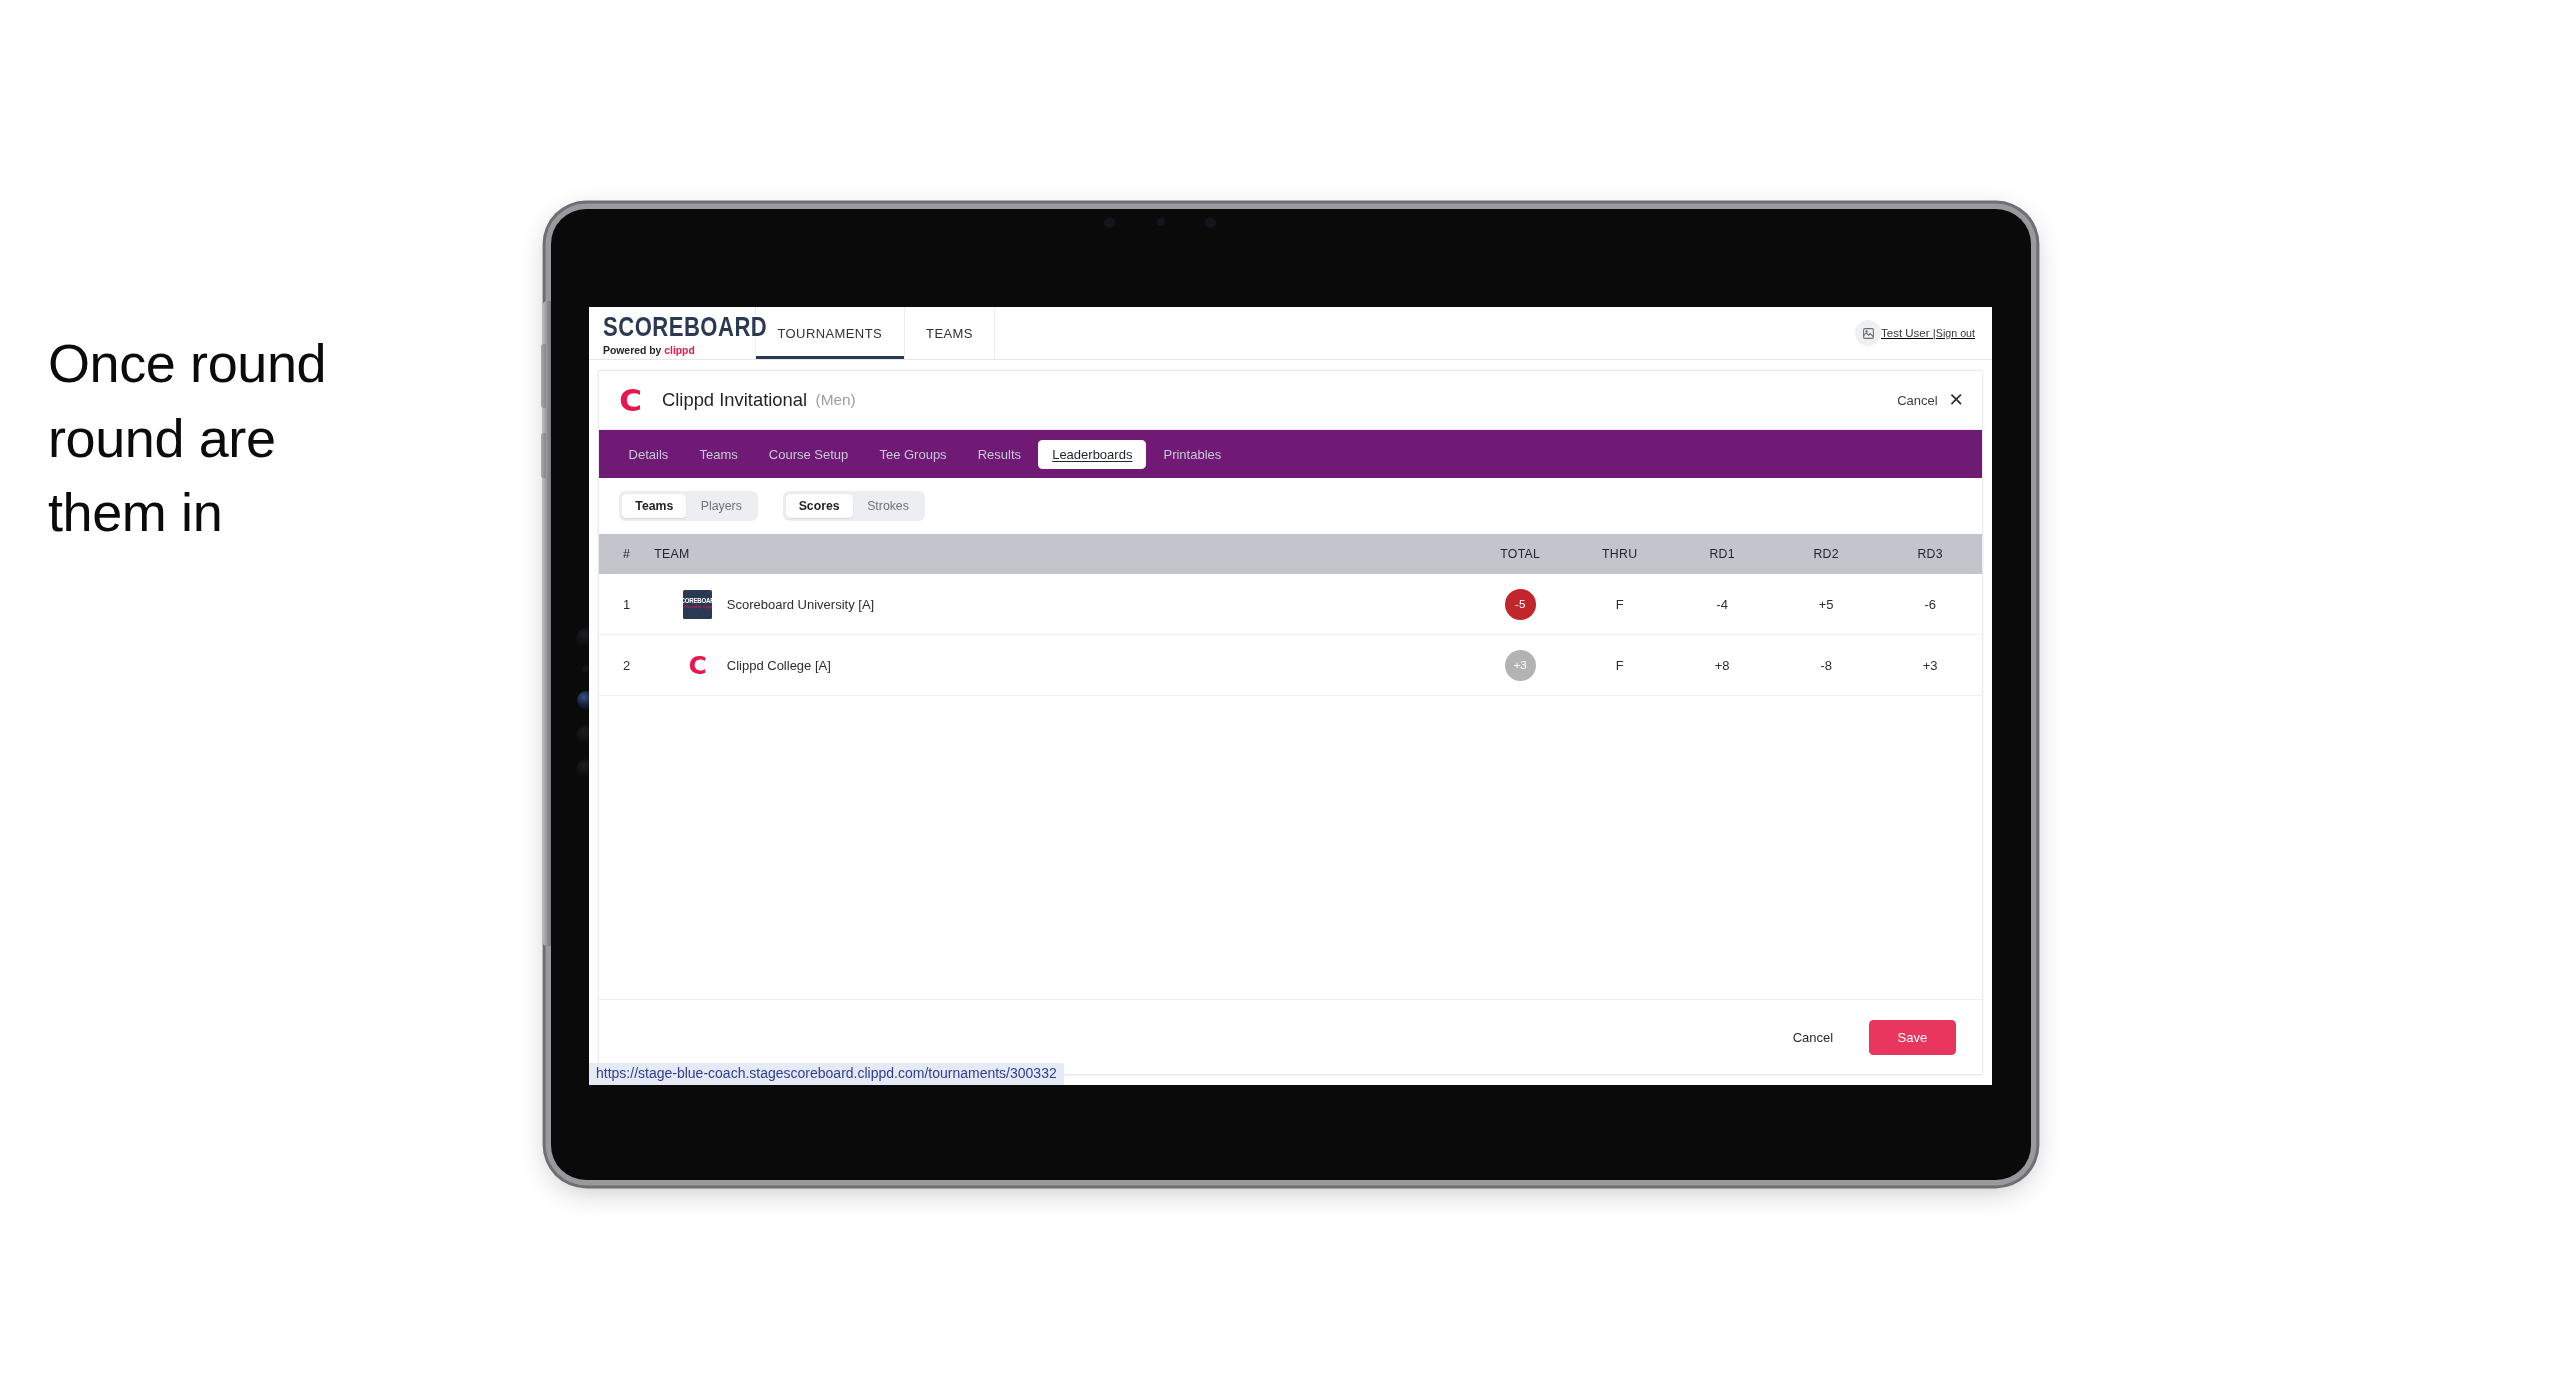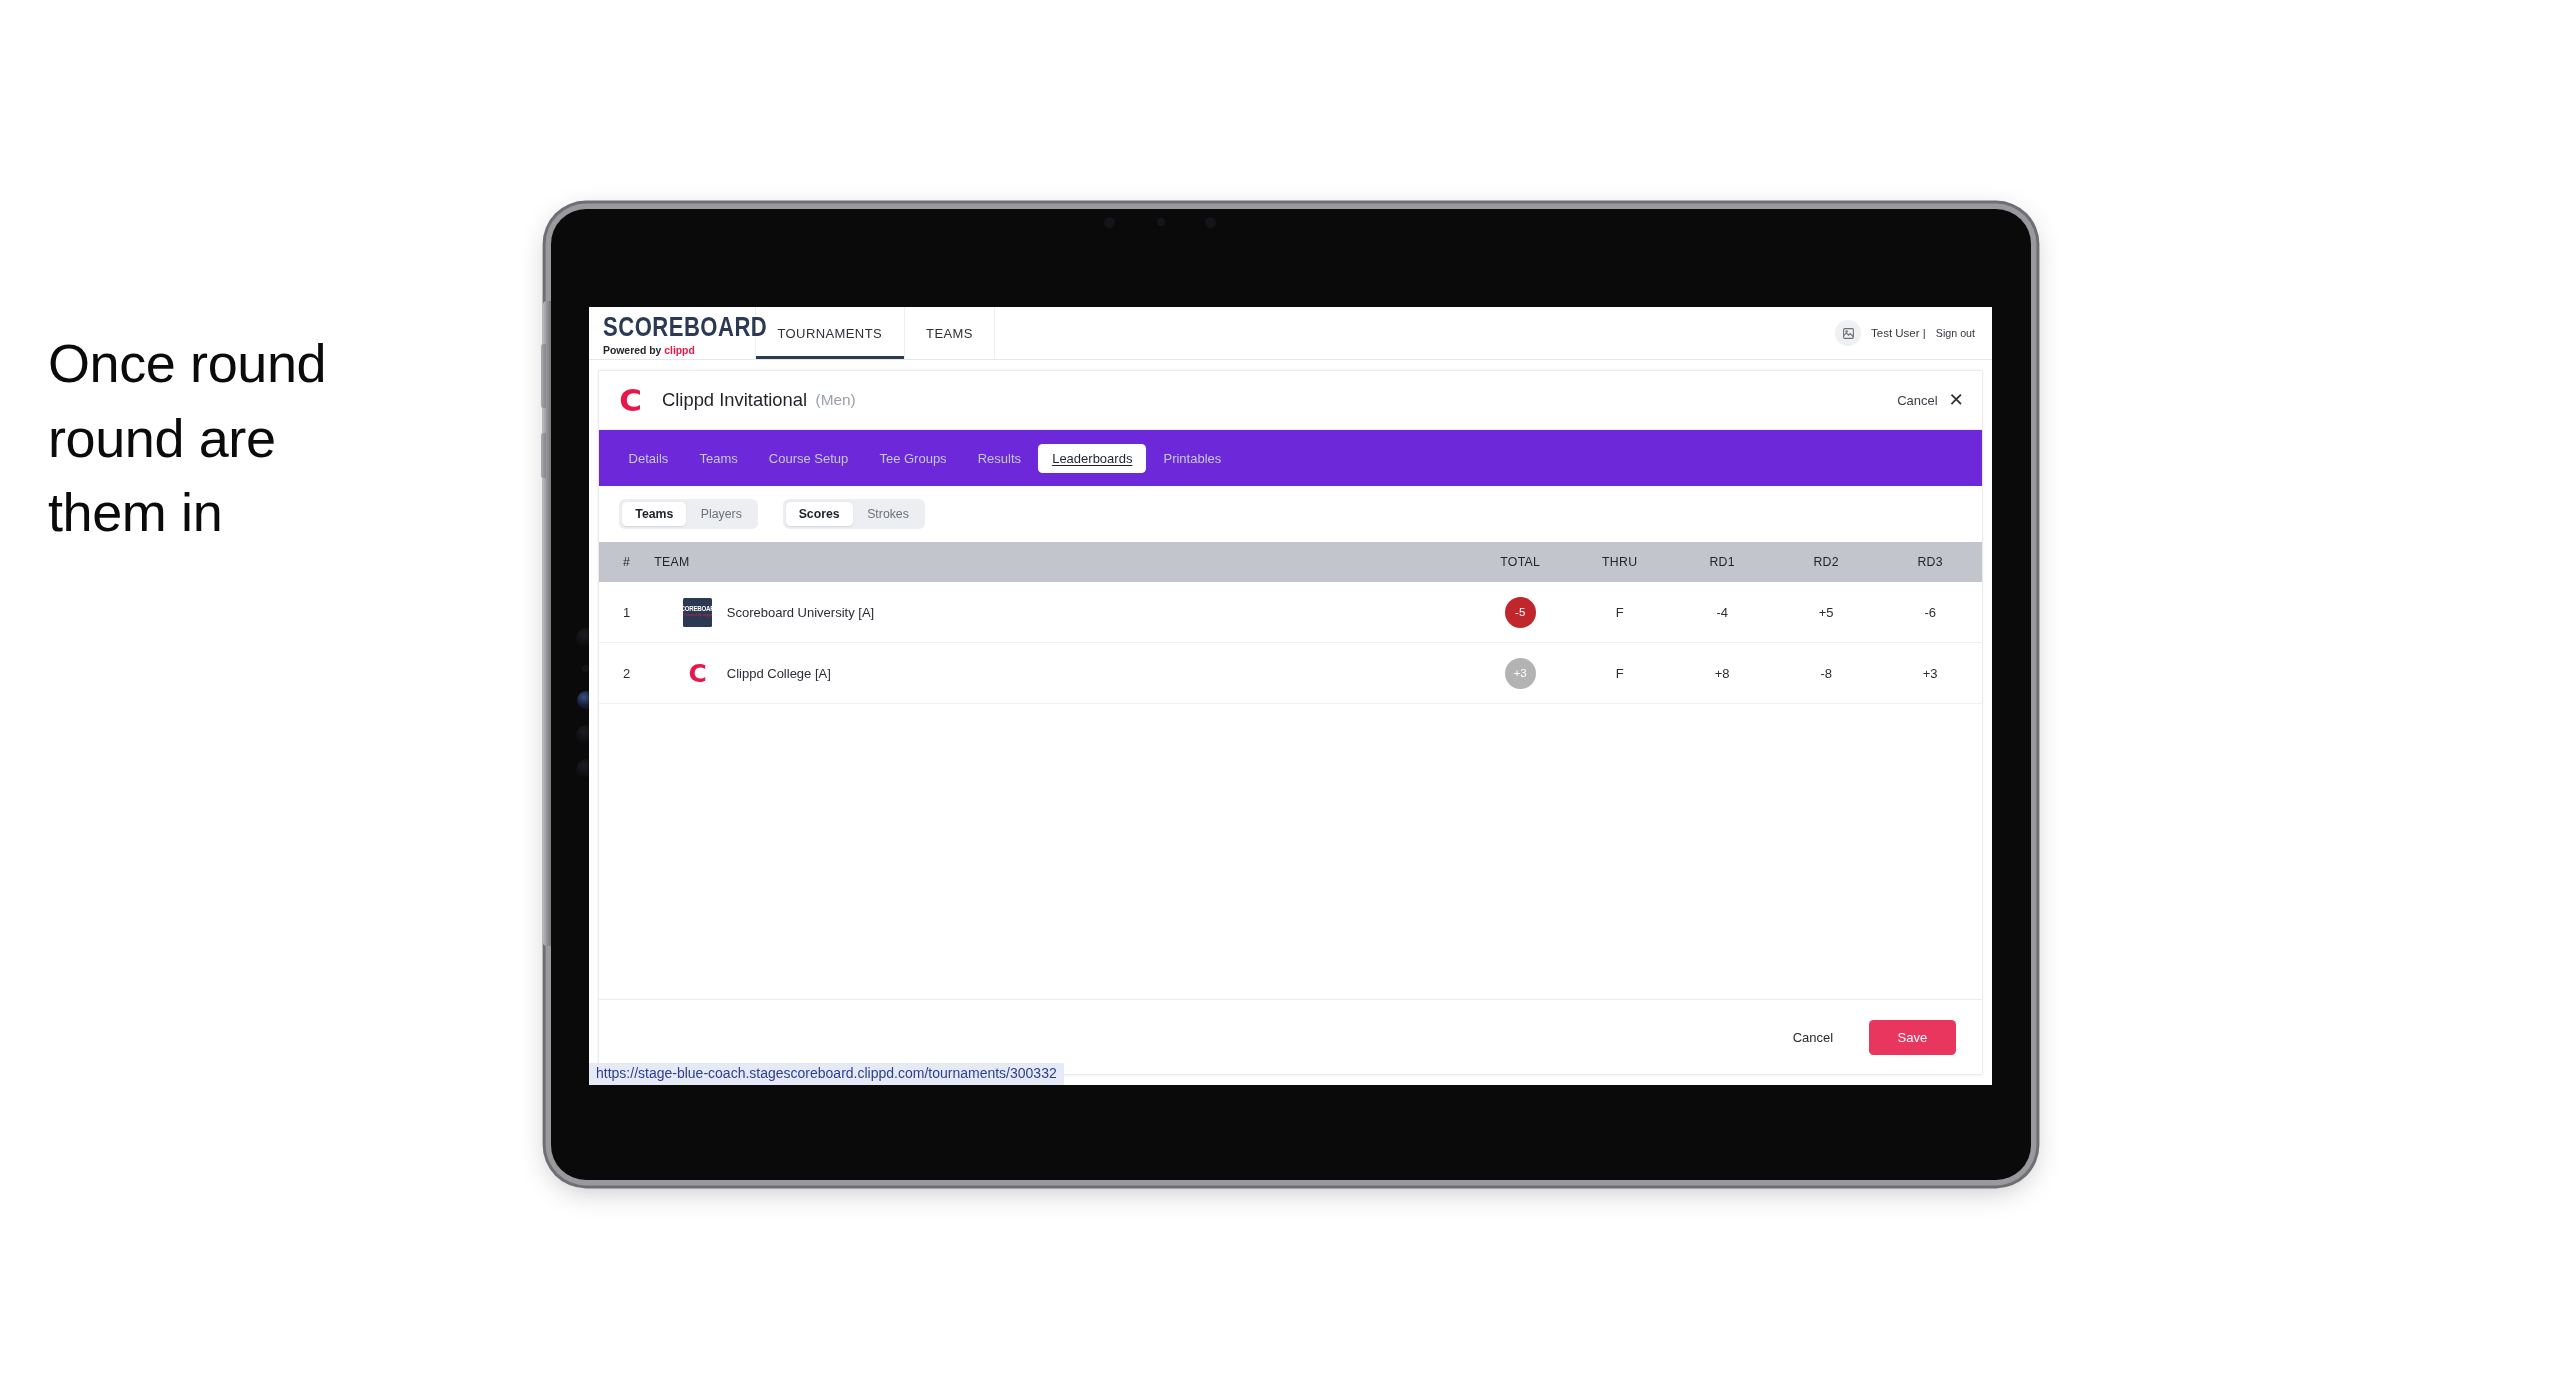--- a/index.html
+++ b/index.html
@@ -150,22 +150,22 @@
     position: absolute;
     left: 0; right: 0; bottom: 0;
     height: 3.1px;
     background: #2b3a52;
   }
 
   .header-right {
     margin-left: auto;
     display: flex;
     align-items: center;
-    gap: 10px;
     padding-right: 17px;
+    text-decoration: underline;
   }
   .avatar {
     width: 26px; height: 26px;
     border-radius: 50%;
     background: #eff0f2;
     display: flex; align-items: center; justify-content: center;
     color: #6b6f76;
   }
   .user-name { font-size: 11.5px; color: #33373d; }
   .sign-out { font-size: 10.7px; color: #33373d; cursor: pointer; }
@@ -209,22 +209,22 @@
     align-items: center;
     gap: 10.7px;
     font-size: 13px;
     color: #3a3e44;
     cursor: pointer;
   }
   .x-icon { font-size: 18.4px; line-height: 1; color: #2e3238; }
 
   
   .subnav {
-    height: 56px;
-    background: #6d28d9;
+    height: 48px;
+    background: #701a75;
     display: flex;
     align-items: center;
     padding: 0 15.4px;
     gap: 3.1px;
   }
   .subnav-item {
     font-size: 13px;
     color: #c3cad6;
     padding: 7px 14px;
     border-radius: 4.6px;

